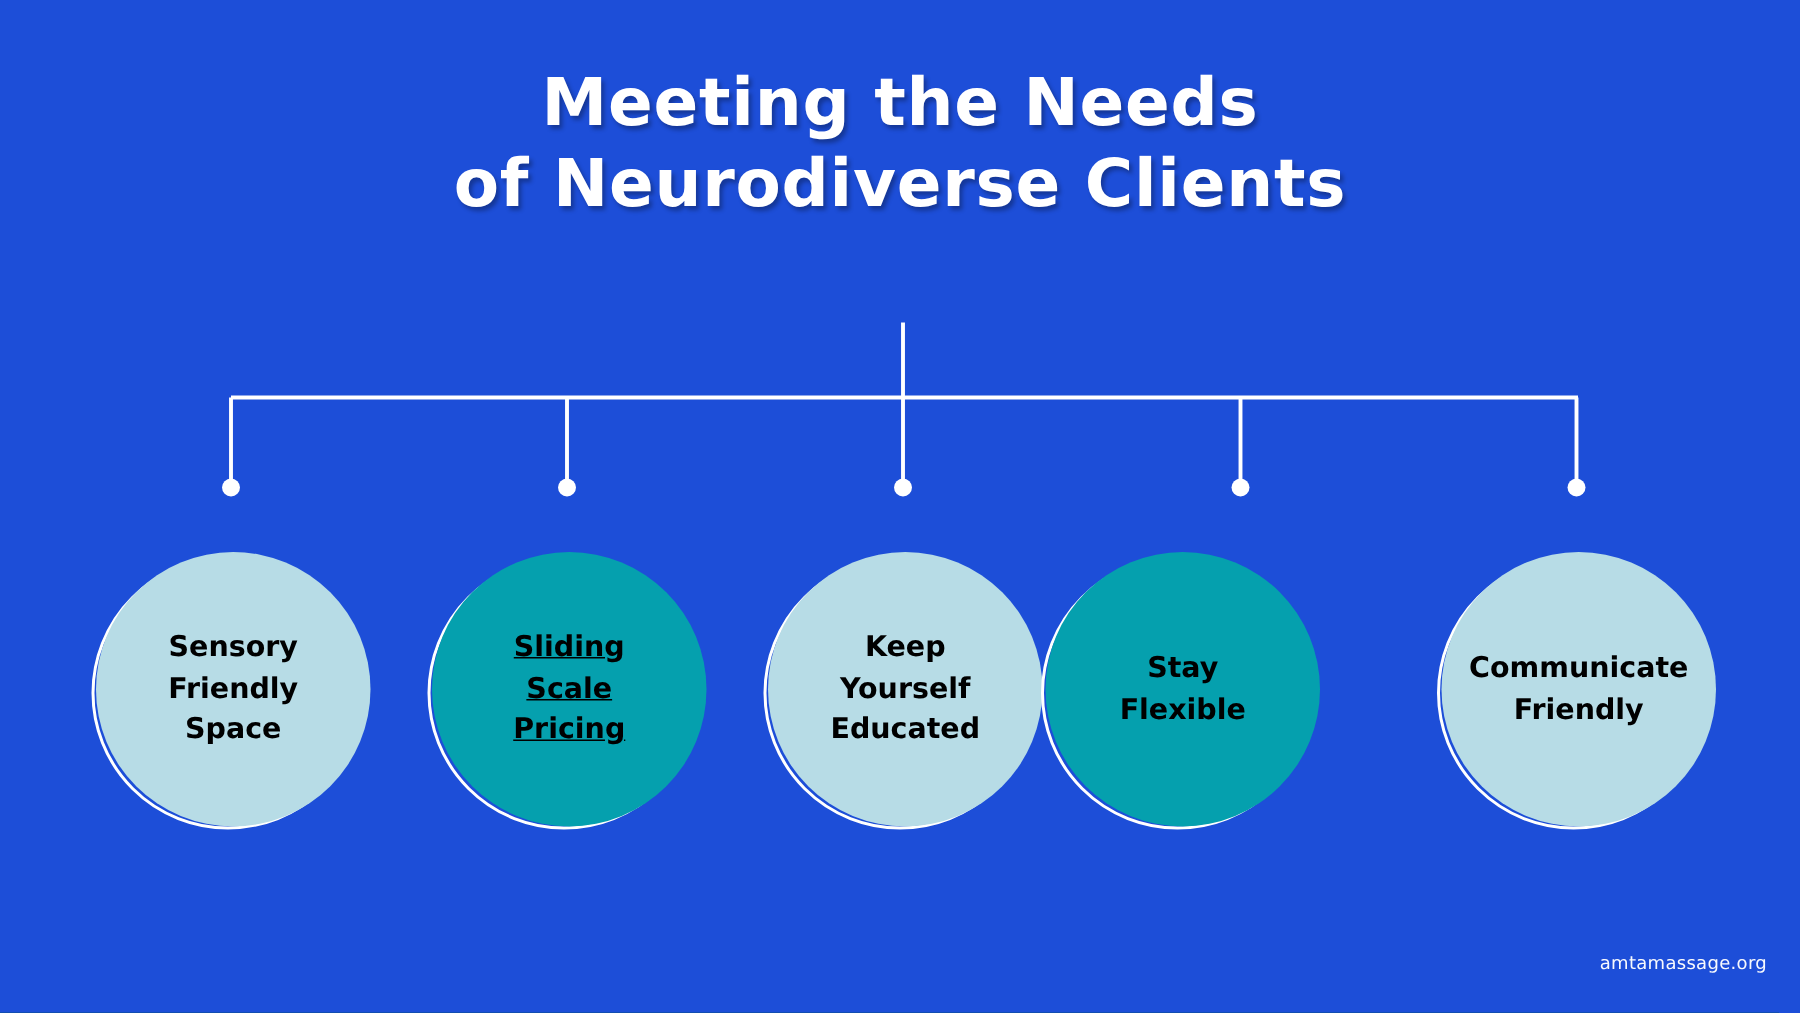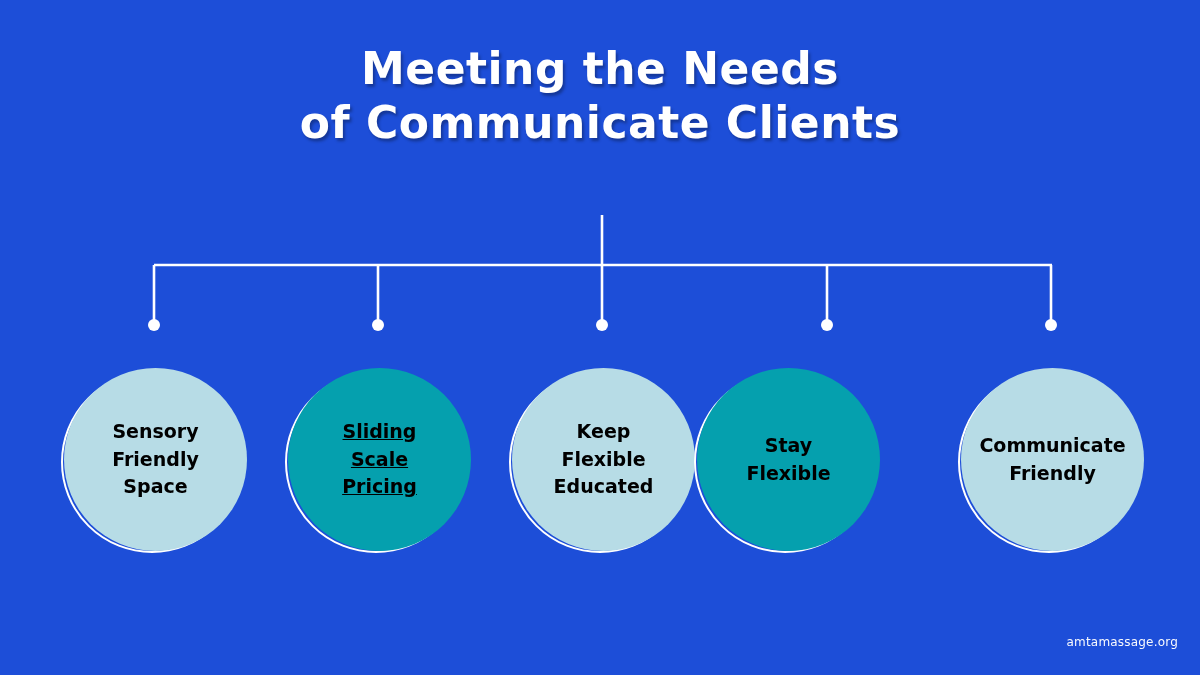--- a/index.html
+++ b/index.html
@@ -115,21 +115,21 @@
     opacity: 0.97;
   }
 </style>
 </head>
 <body>
 
 <div id="infographic" style="background: #1d4ed8;">
 
   <div class="title-block">
     <span class="title-line">Meeting the Needs</span>
-    <span class="title-line">of Communicate Clients</span>
+    <span class="title-line">of Neurodiverse Clients</span>
   </div>
 
   <svg class="connector-layer" viewBox="0 0 1200 675" width="1200" height="675" xmlns="http://www.w3.org/2000/svg">
     <g stroke="#ffffff" stroke-width="2.6" fill="none" shape-rendering="geometricPrecision">
 
       <line x1="602" y1="215" x2="602" y2="265"></line>
 
       <line x1="154" y1="265" x2="1052" y2="265"></line>
 
       <line x1="154" y1="265" x2="154" y2="320"></line>
@@ -164,21 +164,21 @@
         <div class="node-label">Sliding
 Scale
 Pricing</div>
       </div>
     </div>
 
     <div class="node" style="left:509px;">
       <div class="node-ring"></div>
       <div class="node-fill" style="background: rgb(183, 220, 230);">
         <div class="node-label">Keep
-Flexible
+Yourself
 Educated</div>
       </div>
     </div>
 
     <div class="node" style="left:694px;">
       <div class="node-ring"></div>
       <div class="node-fill" style="background: rgb(5, 160, 174);">
         <div class="node-label">Stay
 Flexible</div>
       </div>

